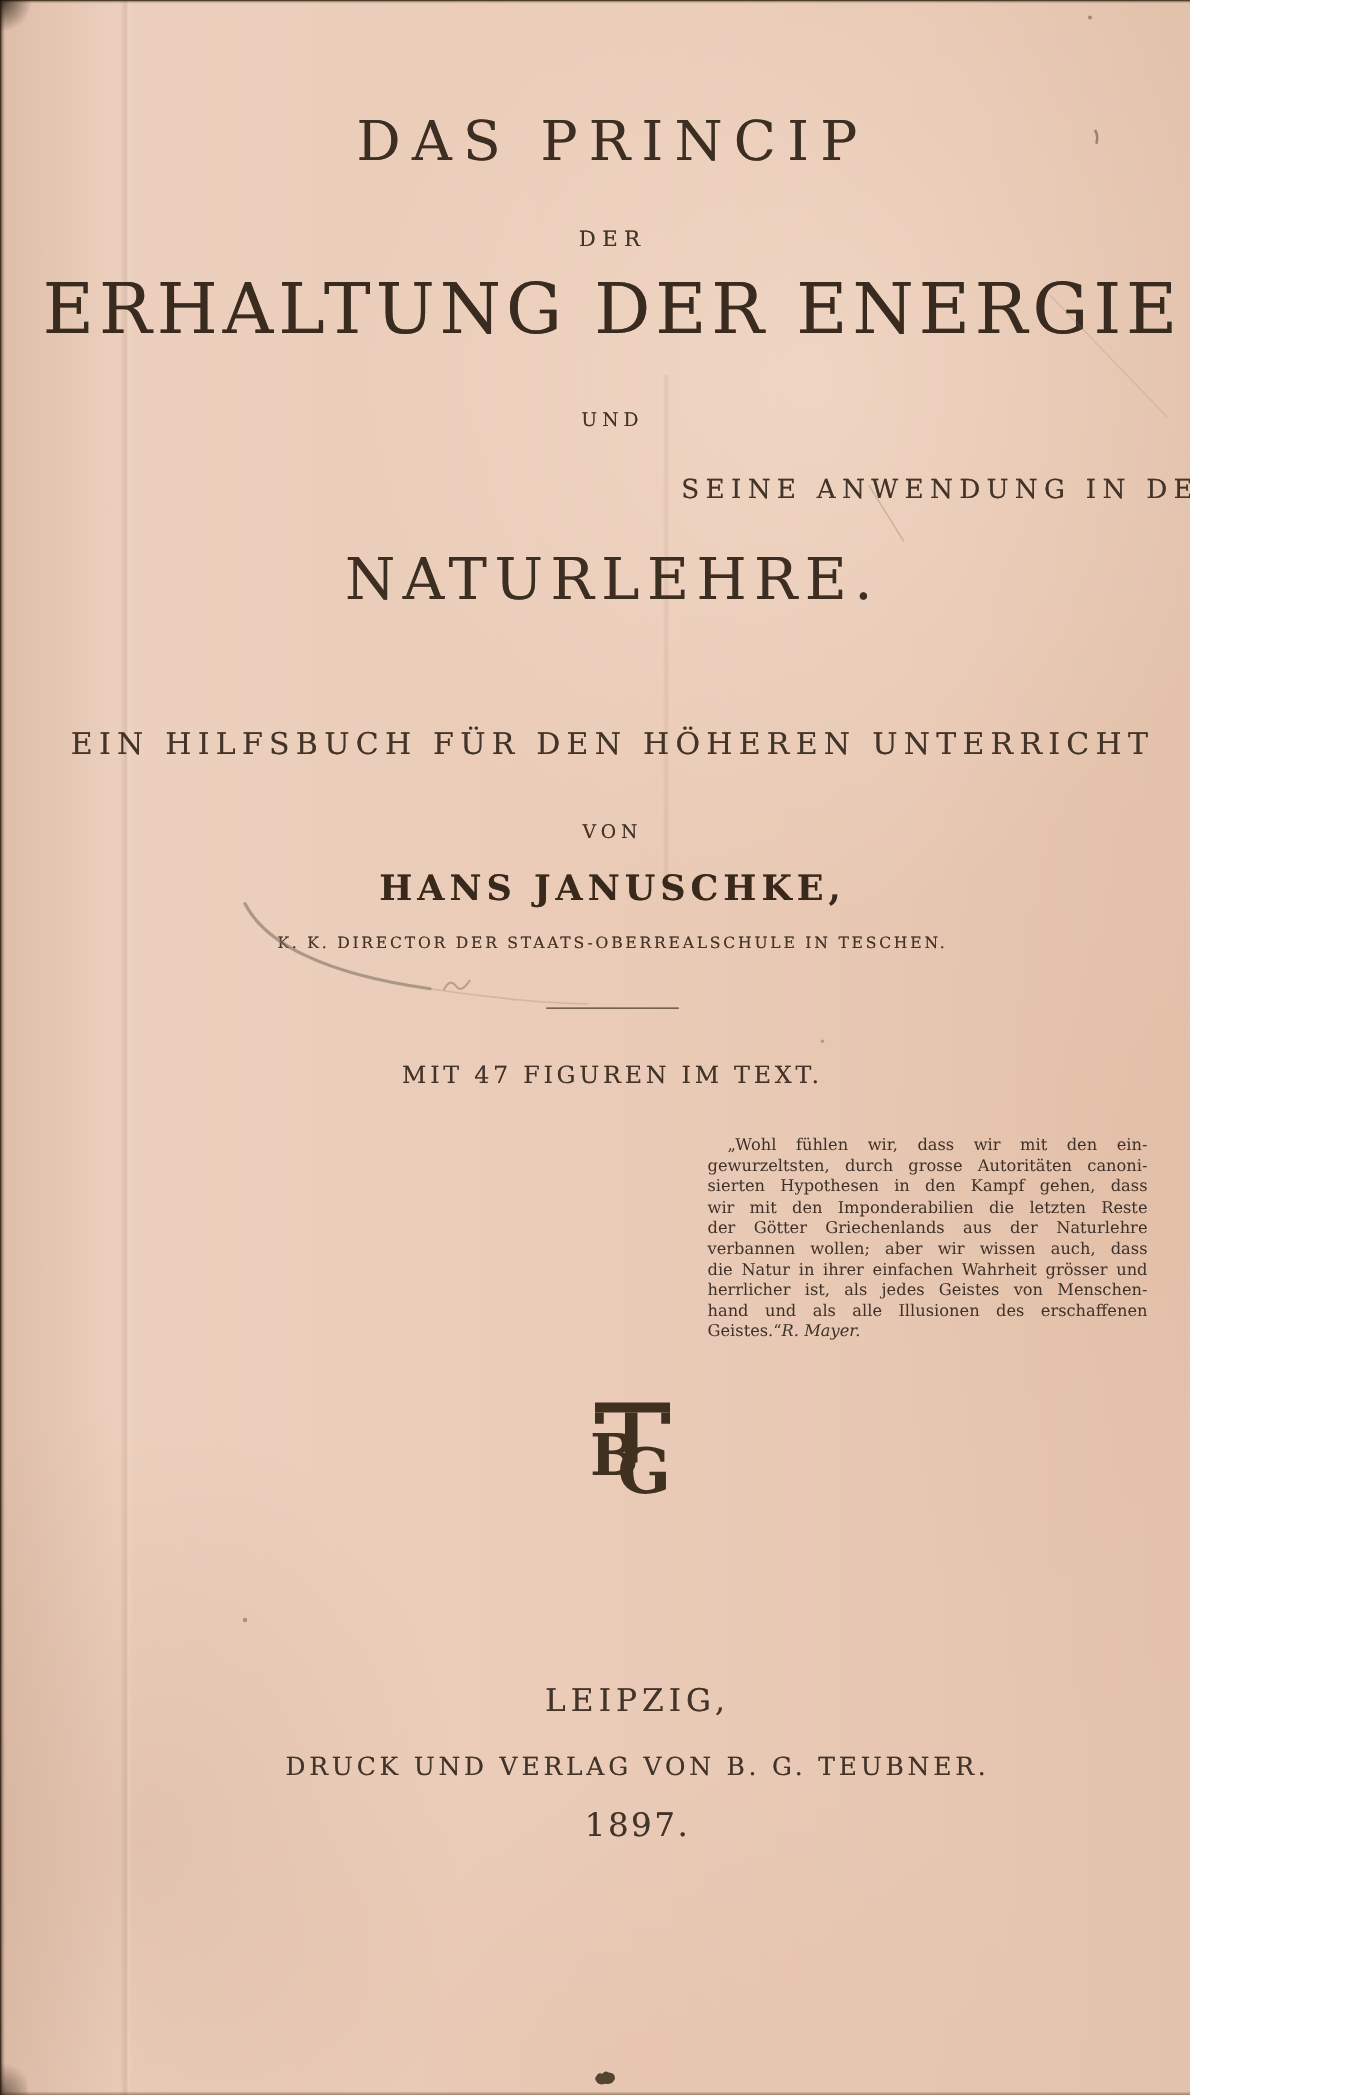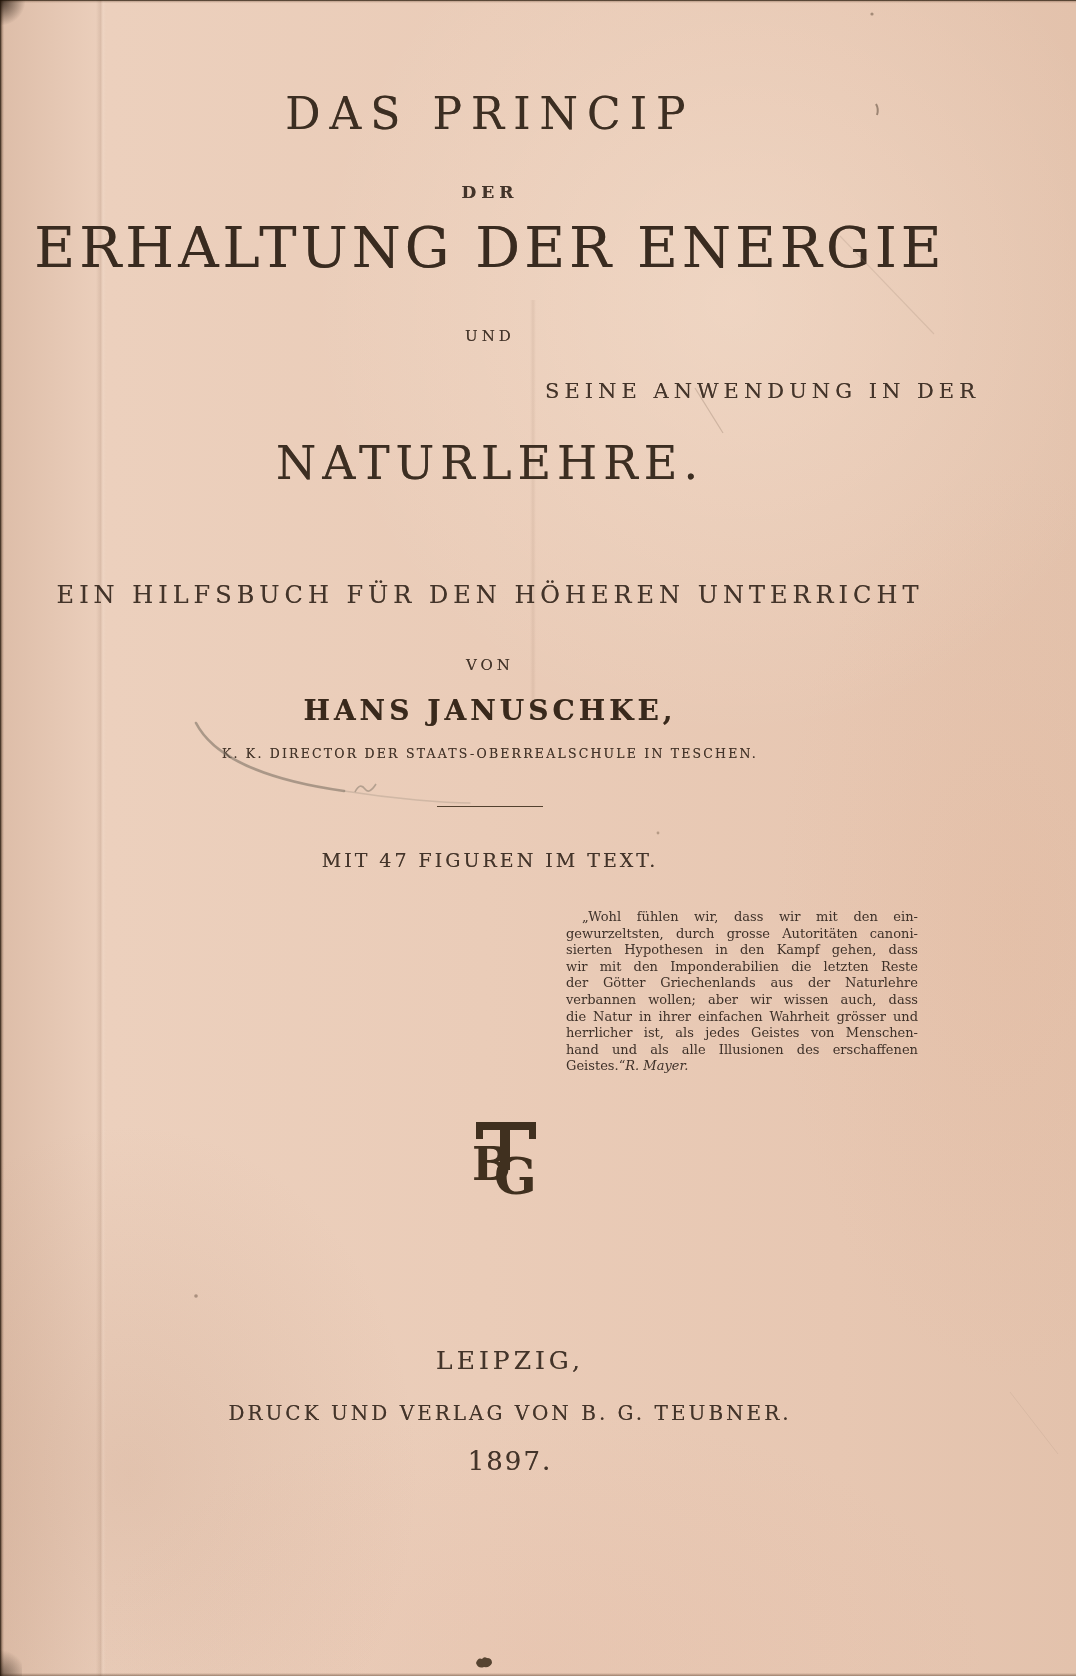--- a/index.html
+++ b/index.html
@@ -1,18 +1,18 @@
 <!DOCTYPE html>
 <html><head>
 <meta charset="utf-8">
 <style>
   html,body{margin:0;padding:0;}
   body{width:1084px;height:1676px;overflow:hidden;font-family:"DejaVu Serif","Liberation Serif",serif;}
   .page{
-    position:relative;width:1076px;height:1676px;overflow:hidden;
+    position:relative;width:952px;height:1676px;overflow:hidden;
     background:
       radial-gradient(ellipse 60% 40% at 68% 18%, rgba(255,242,228,.30), transparent 65%),
       radial-gradient(ellipse 45% 35% at 12% 88%, rgba(172,124,96,.16), transparent 60%),
       radial-gradient(ellipse 40% 50% at 94% 55%, rgba(226,176,146,.18), transparent 55%),
       radial-gradient(ellipse 70% 25% at 50% 99%, rgba(215,160,135,.12), transparent 60%),
       linear-gradient(90deg,#ddbda8 0%,#ecd0bd 10%,#eaccb8 45%,#e7c7b2 78%,#e3c2ac 100%);
   }
   
   .edge-left{position:absolute;left:0;top:0;width:4px;height:100%;
     background:linear-gradient(90deg,#2a1c10,rgba(90,60,40,.35),transparent);}
@@ -26,21 +26,21 @@
     background:radial-gradient(circle at 0 100%,rgba(30,18,8,.55),transparent 70%);}
   .crease-v{position:absolute;left:96px;top:0;width:10px;height:100%;
     background:linear-gradient(90deg,transparent,rgba(122,88,66,.14) 45%,rgba(255,240,228,.15) 70%,transparent);}
   .crease-v2{position:absolute;left:530px;top:300px;width:6px;height:420px;
     background:linear-gradient(90deg,transparent,rgba(122,88,66,.10),transparent);}
 
   .col{position:absolute;left:0;width:980px;text-align:center;color:#43342a;}
   .ink{text-shadow:0 0 .5px rgba(62,45,30,.55);}
 
   .t-das      {top:88px;  font-size:44px; letter-spacing:9px;  color:#3c2e22;}
-  .t-der      {top:182px; font-size:17px; letter-spacing:5px;font-weight:bold;}
+  .t-der      {top:182px; font-size:17px; letter-spacing:5px;}
   .t-erh      {top:215px; font-size:56px; letter-spacing:4px;  color:#392b20;}
   .t-und      {top:327px; font-size:15px; letter-spacing:4px;}
   .t-seine    {top:379px; font-size:21px; letter-spacing:5px;text-align:right;}
   .t-natur    {top:436px; font-size:46px; letter-spacing:6px;  color:#3c2e22;}
   .t-hilfs    {top:581px; font-size:24px; letter-spacing:5px;}
   .t-von      {top:656px; font-size:15px; letter-spacing:4px;}
   .t-author   {top:694px; font-size:28px; letter-spacing:4px; font-weight:bold; color:#39291c;}
   .t-authsub  {top:746px; font-size:12.5px; letter-spacing:2.2px;}
   .rule       {position:absolute;left:437px;top:806px;width:106px;border-top:1.8px solid #53412f;}
   .t-figuren  {top:849px; font-size:19px; letter-spacing:3px;}

